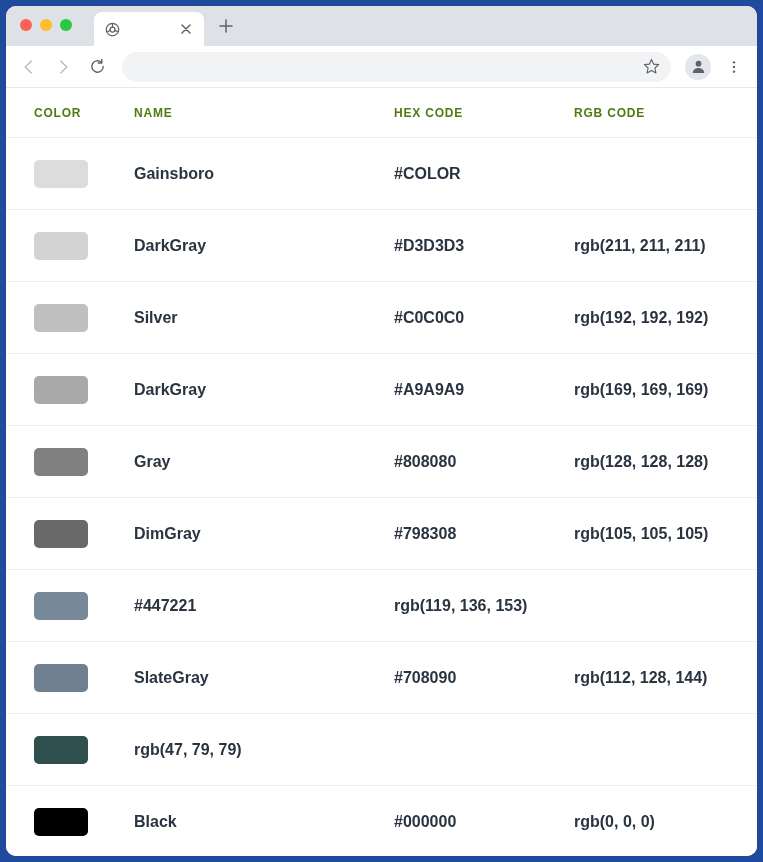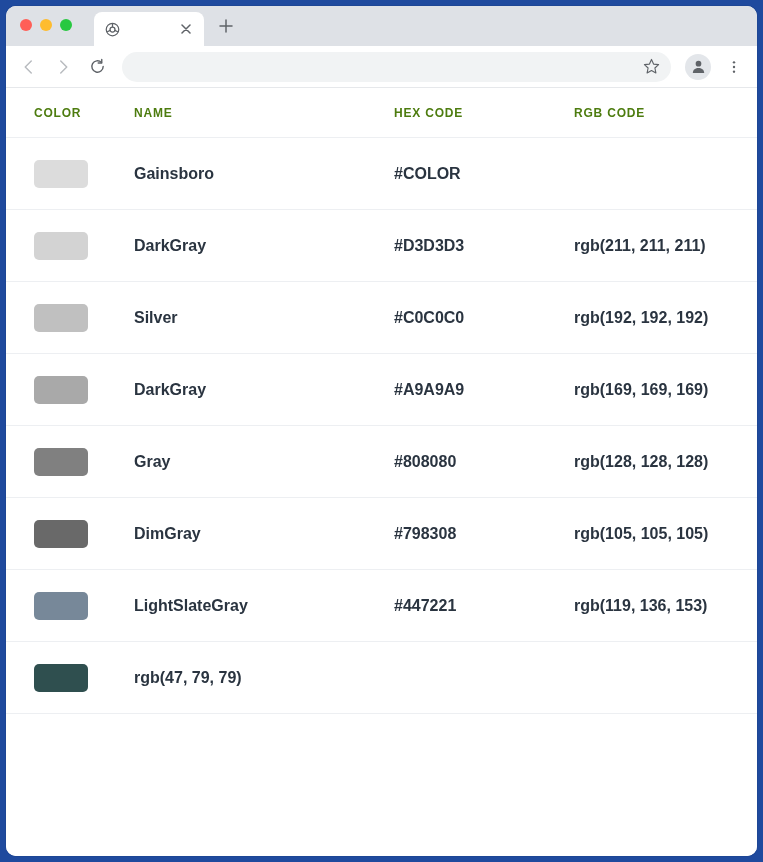--- a/index.html
+++ b/index.html
@@ -297,28 +297,43 @@
                 <div class="swatch" style="background: rgb(105, 105, 105);"></div>
               </div>
               <div class="cname">DimGray</div>
               <div class="chex">#798308</div>
               <div class="crgb">rgb(105, 105, 105)</div>
             </div>
             <div class="row">
               <div>
                 <div class="swatch" style="background: rgb(119, 136, 153);"></div>
               </div>
-              <div class="cname">LightSlateGray</div>
               <div class="chex">#447221</div>
               <div class="crgb">rgb(119, 136, 153)</div>
             </div>
             <div class="row">
               <div>
+                <div class="swatch" style="background: rgb(112, 128, 144);"></div>
+              </div>
+              <div class="cname">SlateGray</div>
+              <div class="chex">#708090</div>
+              <div class="crgb">rgb(112, 128, 144)</div>
+            </div>
+            <div class="row">
+              <div>
                 <div class="swatch" style="background: rgb(47, 79, 79);"></div>
               </div>
               <div class="crgb">rgb(47, 79, 79)</div>
+            </div>
+            <div class="row">
+              <div>
+                <div class="swatch" style="background: rgb(0, 0, 0);"></div>
+              </div>
+              <div class="cname">Black</div>
+              <div class="chex">#000000</div>
+              <div class="crgb">rgb(0, 0, 0)</div>
             </div>
           </div>
       </div>
     </div>
 
   </div>
 </div>
 
 </body></html>

